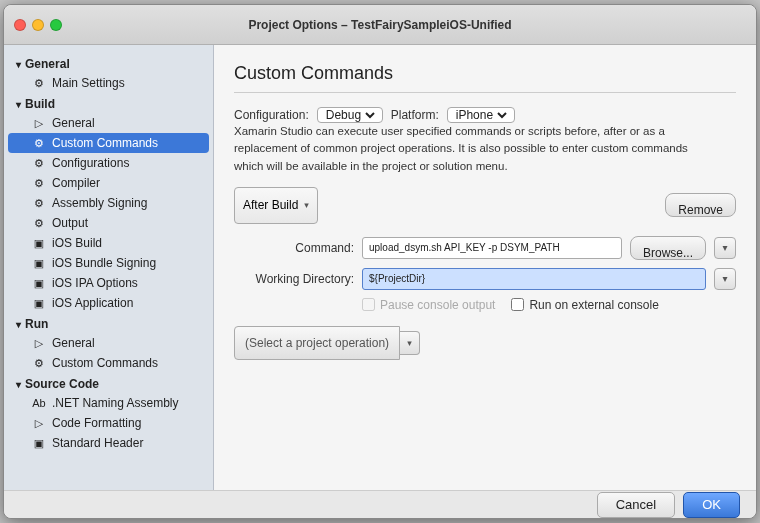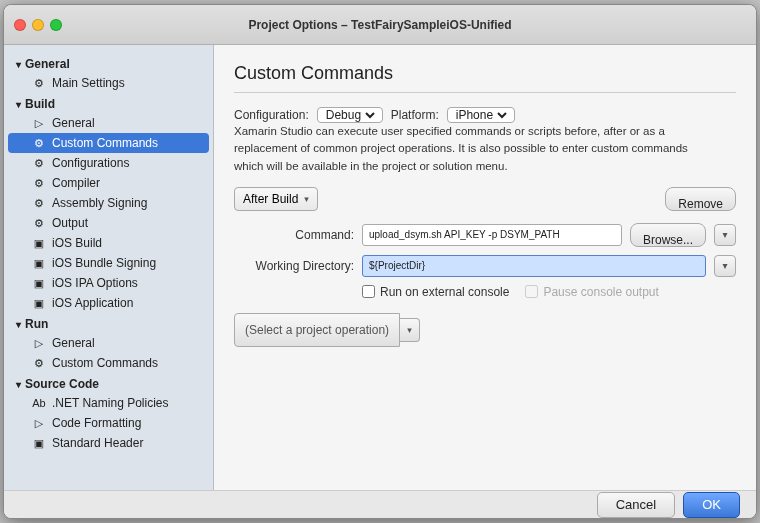--- a/index.html
+++ b/index.html
@@ -155,21 +155,21 @@
       align-items: center;
       justify-content: space-between;
       margin-bottom: 12px;
     }
     .dropdown-btn {
       display: flex;
       align-items: center;
       background: linear-gradient(to bottom, #f8f8f8, #e8e8e8);
       border: 1px solid #aaa;
       border-radius: 4px;
-      height: 24px;
+      height: 37px;
       padding: 0 8px;
       font-size: 12px;
       cursor: pointer;
       gap: 6px;
     }
     .dropdown-btn .arrow-down {
       font-size: 9px;
       color: #555;
     }
     .btn {
@@ -387,21 +387,21 @@
         <span class="icon">⚙</span>
         <span>Custom Commands</span>
       </div>
 
       <div class="sidebar-section-header">
         <span class="arrow">▾</span>
         <span>Source Code</span>
       </div>
       <div class="sidebar-item">
         <span class="icon">Ab</span>
-        <span>.NET Naming Policies</span>
+        <span>.NET Naming Assembly</span>
       </div>
       <div class="sidebar-item">
         <span class="icon">▷</span>
         <span>Code Formatting</span>
       </div>
       <div class="sidebar-item">
         <span class="icon">▣</span>
         <span>Standard Header</span>
       </div>
     </div>
@@ -443,27 +443,27 @@
         <div class="small-dropdown">▾</div>
       </div>
 
       <div class="field-row">
         <span class="field-label">Working Directory:</span>
         <input class="text-input highlighted" type="text" style="flex: 1 1 0%;" value="${ProjectDir}">
         <div class="small-dropdown">▾</div>
       </div>
 
       <div class="checkbox-row">
+        <div class="checkbox-item disabled">
+          <input type="checkbox" disabled="" style="">
+          <span>Pause console output</span>
+        </div>
         <div class="checkbox-item">
           <input type="checkbox" style="">
           <span>Run on external console</span>
-        </div>
-        <div class="checkbox-item disabled">
-          <input type="checkbox" disabled="" style="">
-          <span>Pause console output</span>
         </div>
       </div>
 
       <div class="project-op-row">
         <div class="project-op-btn">
           <span>(Select a project operation)</span>
         </div>
         <div class="project-op-arrow">▾</div>
       </div>
     </div>

